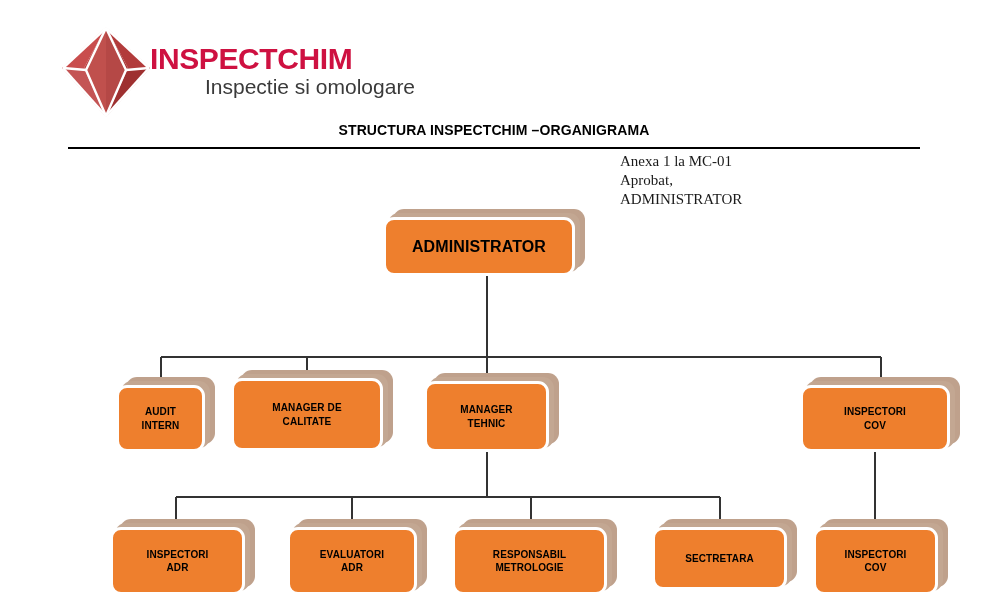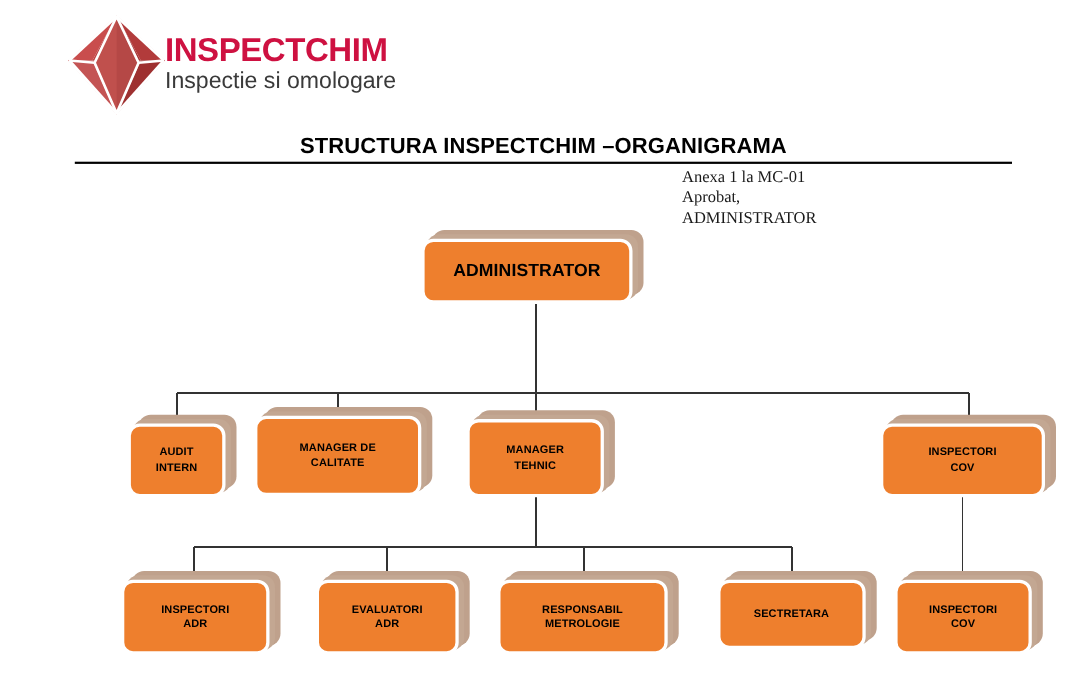--- a/index.html
+++ b/index.html
@@ -17,21 +17,21 @@
     width: 988px;
     height: 612px;
     overflow: hidden;
     background: #ffffff;
   }
 
   
   #logo-block {
     position: absolute;
     left: 54px;
-    top: 11px;
+    top: 24px;
     width: 420px;
     height: 96px;
   }
   #logo-mark {
     position: absolute;
     left: 0px;
     top: 0px;
     width: 104px;
     height: 96px;
   }
@@ -51,31 +51,32 @@
     white-space: nowrap;
   }
   #brand-tagline {
     font-family: "Liberation Sans", sans-serif;
     font-size: 21px;
     font-weight: normal;
     color: #3a3a3a;
     line-height: 1.15;
     margin-top: 1px;
     white-space: nowrap;
+    text-align: center;
   }
 
   
   #doc-title {
     position: absolute;
     left: 0px;
     top: 122px;
     width: 988px;
     text-align: center;
     font-family: "Liberation Sans", sans-serif;
-    font-size: 20px;
+    font-size: 14px;
     font-weight: bold;
     letter-spacing: 0.1px;
     color: #000000;
   }
   #title-rule {
     position: absolute;
     left: 68px;
     top: 147px;
     width: 852px;
     height: 0;

